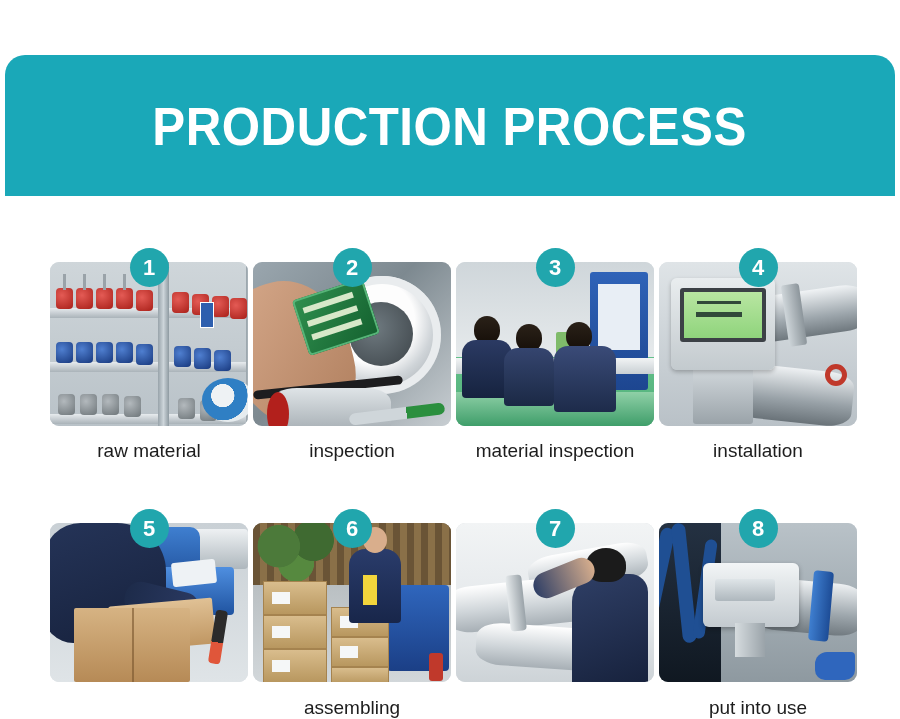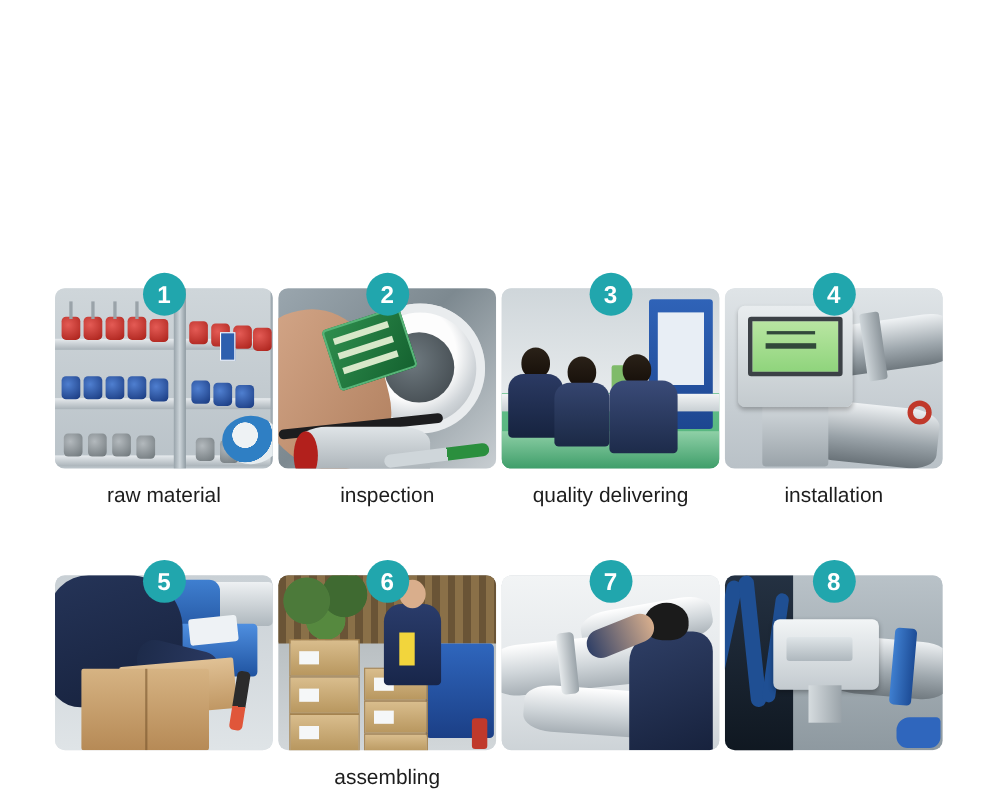--- a/index.html
+++ b/index.html
@@ -438,20 +438,25 @@
   .art-use .glove {
     position:absolute; right: 2px; bottom: 2px; width: 40px; height: 28px;
     background: #2f66bd; border-radius: 12px 4px 10px 10px;
   }
 </style>
 </head>
 <body>
 
 <div id="page">
 
+  <div class="banner">
+    <div class="banner-title">
+      <span class="banner-title-inner">PRODUCTION PROCESS</span>
+    </div>
+  </div>
 
   <div class="grid">
 
     <div class="row row-1">
 
       <div class="step">
         <div class="thumb">
           <div class="thumb-art art-raw">
             <div class="shelf s1"></div>
               <div class="shelf s2"></div>
@@ -523,21 +528,21 @@
                 <div class="head"></div>
                 <div class="body"></div>
               </div>
             <div class="worker w3">
                 <div class="head"></div>
                 <div class="body"></div>
               </div>
           </div>
         </div>
         <div class="badge">3</div>
-        <div class="caption">quality delivering</div>
+        <div class="caption">material inspection</div>
       </div>
 
       <div class="step">
         <div class="thumb">
           <div class="thumb-art art-cal">
             <div class="pipe"></div>
             <div class="flange"></div>
             <div class="pipe2"></div>
             <div class="redring"></div>
             <div class="stand"></div>
@@ -623,17 +628,18 @@
             <div class="hose h2"></div>
             <div class="hose h3"></div>
             <div class="upipe"></div>
             <div class="blueflange"></div>
             <div class="device"></div>
             <div class="neck"></div>
             <div class="glove"></div>
           </div>
         </div>
         <div class="badge">8</div>
+        <div class="caption">put into use</div>
       </div>
 
     </div>
   </div>
 </div>
 
 </body></html>

